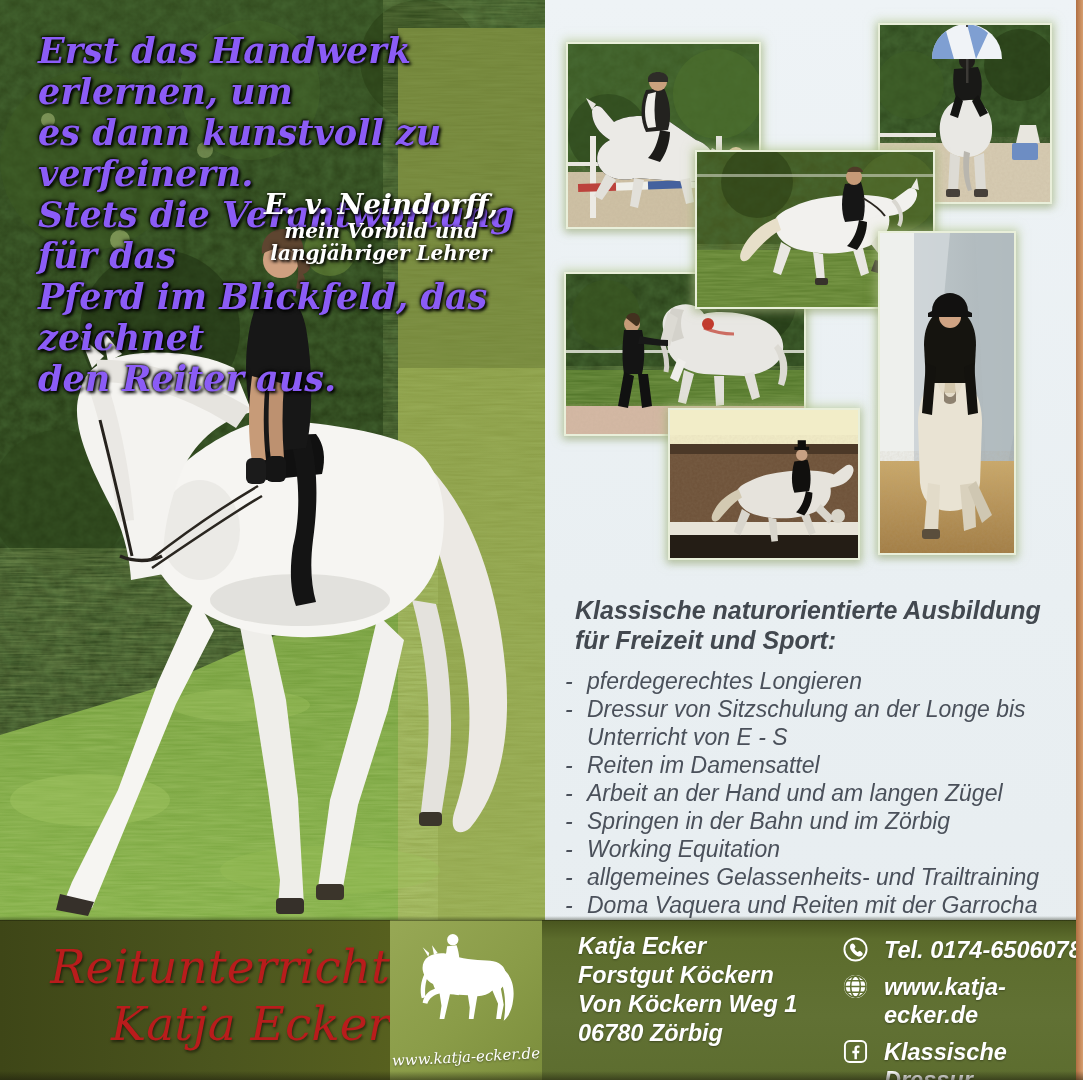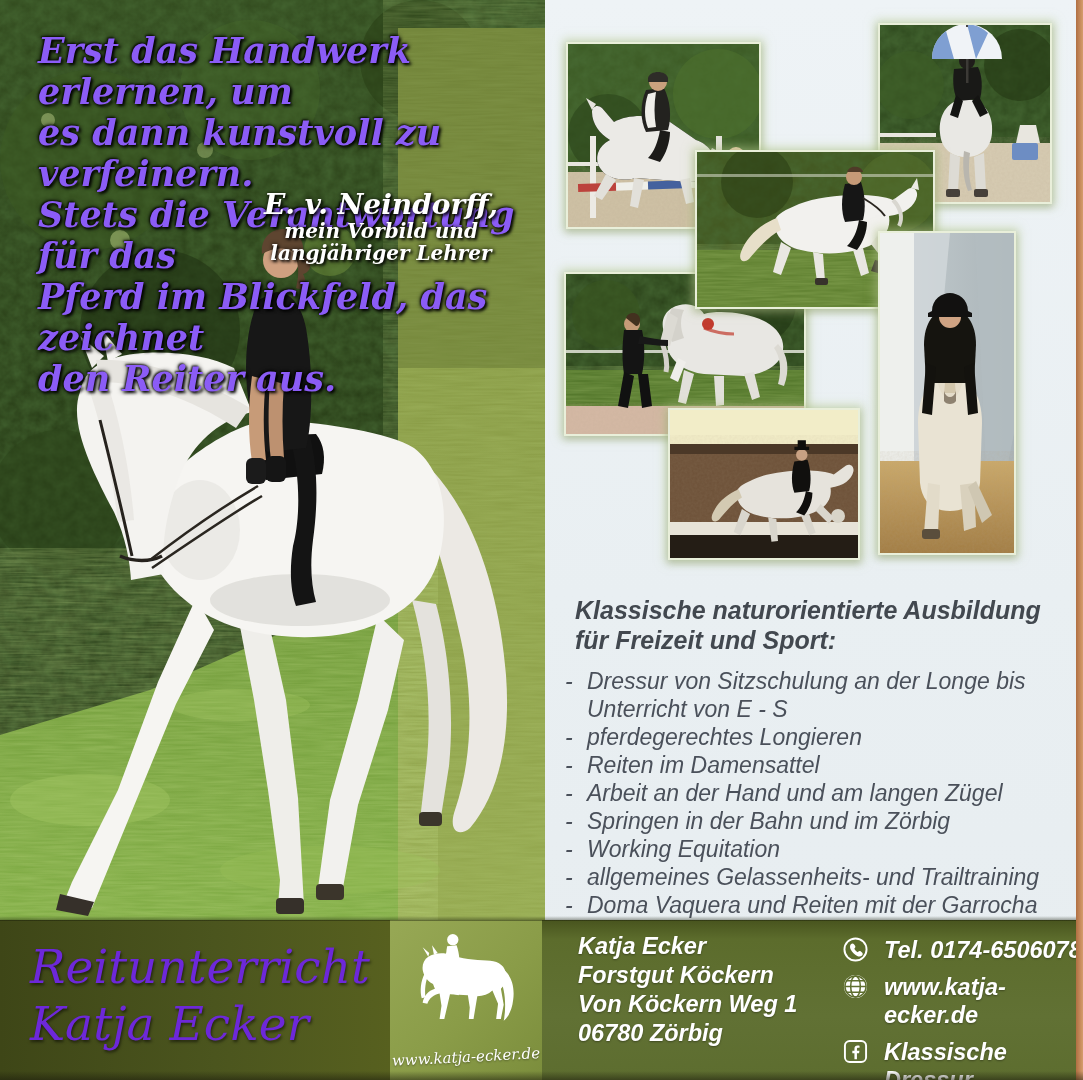--- a/index.html
+++ b/index.html
@@ -28,24 +28,24 @@
   
   .services{position:absolute;left:563px;top:583px;width:505px;color:#4a505a;
             font-style:italic;}
   .services h2{margin:12px;font-size:25px;line-height:30px;font-weight:bold;color:#42484f;}
   .services ul{list-style:none;margin:7px 0 0 0;padding:0;font-size:23px;line-height:28px;}
   .services li{position:relative;padding-left:24px;}
   .services li::before{content:"-";position:absolute;left:2px;top:0;}
   
   .bar-left{position:absolute;left:0;top:920px;width:390px;height:160px;
             background:linear-gradient(90deg,#3e4617 0%,#4b551e 55%,#57601f 100%);}
-  .brand-title{position:absolute;left:30px;top:938px;width:360px;color:#6d28d9;
+  .brand-title{position:absolute;left:30px;top:938px;width:360px;color:#b91c1c;
             font-family:"DejaVu Serif","Liberation Serif",serif;font-style:italic;
             font-size:47px;line-height:57px;white-space:nowrap;
-            text-shadow:1px 2px 3px rgba(0,0,0,.55);}
+            text-shadow:1px 2px 3px rgba(0,0,0,.55);text-align:right;}
   .logo-square{position:absolute;left:390px;top:920px;width:152px;height:160px;
             background:linear-gradient(135deg,#97a855 0%,#8a9c48 55%,#7b8d3c 100%);}
   .logo-square svg{display:block;margin:10px auto 0 auto;}
   .logo-url{position:absolute;left:0;bottom:14px;width:100%;text-align:center;color:#fff;
             font-family:"DejaVu Serif","Liberation Serif",serif;font-style:italic;
             font-size:15px;transform:rotate(-3deg);text-shadow:0 1px 2px rgba(0,0,0,.4);}
   .bar-right{position:absolute;left:542px;top:920px;width:534px;height:160px;
             background:linear-gradient(180deg,#48541e 0%,#5c6c2c 12%,#617134 60%,#5d6d2f 100%);}
   .bar-top-shade{position:absolute;left:0;top:916px;width:1083px;height:5px;
             background:linear-gradient(180deg,rgba(20,24,6,.0),rgba(20,24,6,.45));}
@@ -388,22 +388,22 @@
       <path d="M44,130 C44,108 54,94 70,94 C86,94 96,108 96,130 L94,168 L46,168 Z" fill="#15140f" transform="translate(0,-18)"></path>
       <circle cx="70" cy="84" r="11" fill="#cfa383"></circle>
       <path d="M52,78 C52,66 62,60 70,60 C78,60 88,66 88,78 L92,80 L92,84 L48,84 L48,80 Z" fill="#121110"></path>
       <path d="M46,130 L42,180 L52,182 L56,134 Z M94,130 L98,180 L88,182 L84,134 Z" fill="#13120e"></path>
     </svg>
   </div>
 
   <div class="services">
     <h2>Klassische naturorientierte Ausbildung für Freizeit und Sport:</h2>
     <ul>
+      <li>pferdegerechtes Longieren</li>
       <li>Dressur von Sitzschulung an der Longe bis Unterricht von E - S</li>
-      <li>pferdegerechtes Longieren</li>
       <li>Reiten im Damensattel</li>
       <li>Arbeit an der Hand und am langen Zügel</li>
       <li>Springen in der Bahn und im Zörbig</li>
       <li>Working Equitation</li>
       <li>allgemeines Gelassenheits- und Trailtraining</li>
       <li>Doma Vaquera und Reiten mit der Garrocha</li>
     </ul>
   </div>
 
   <div class="bar-left"></div>

